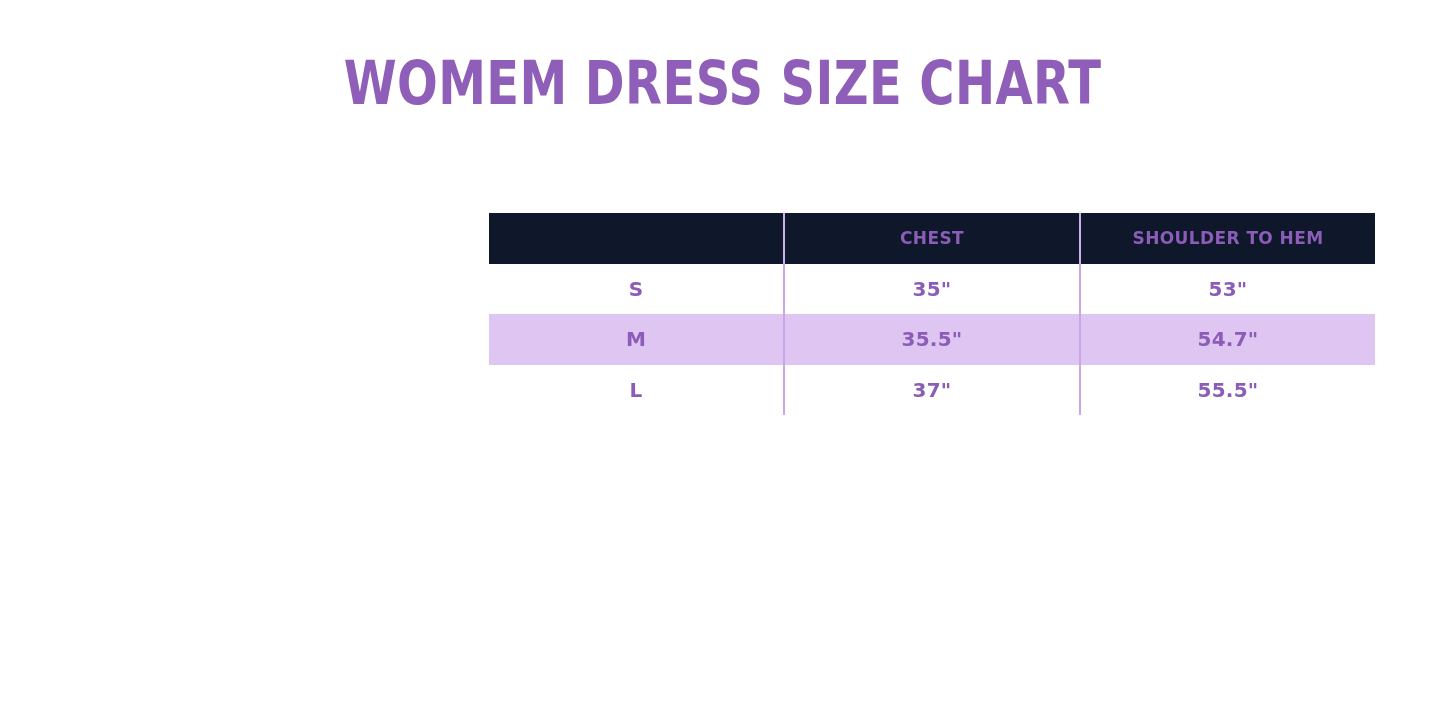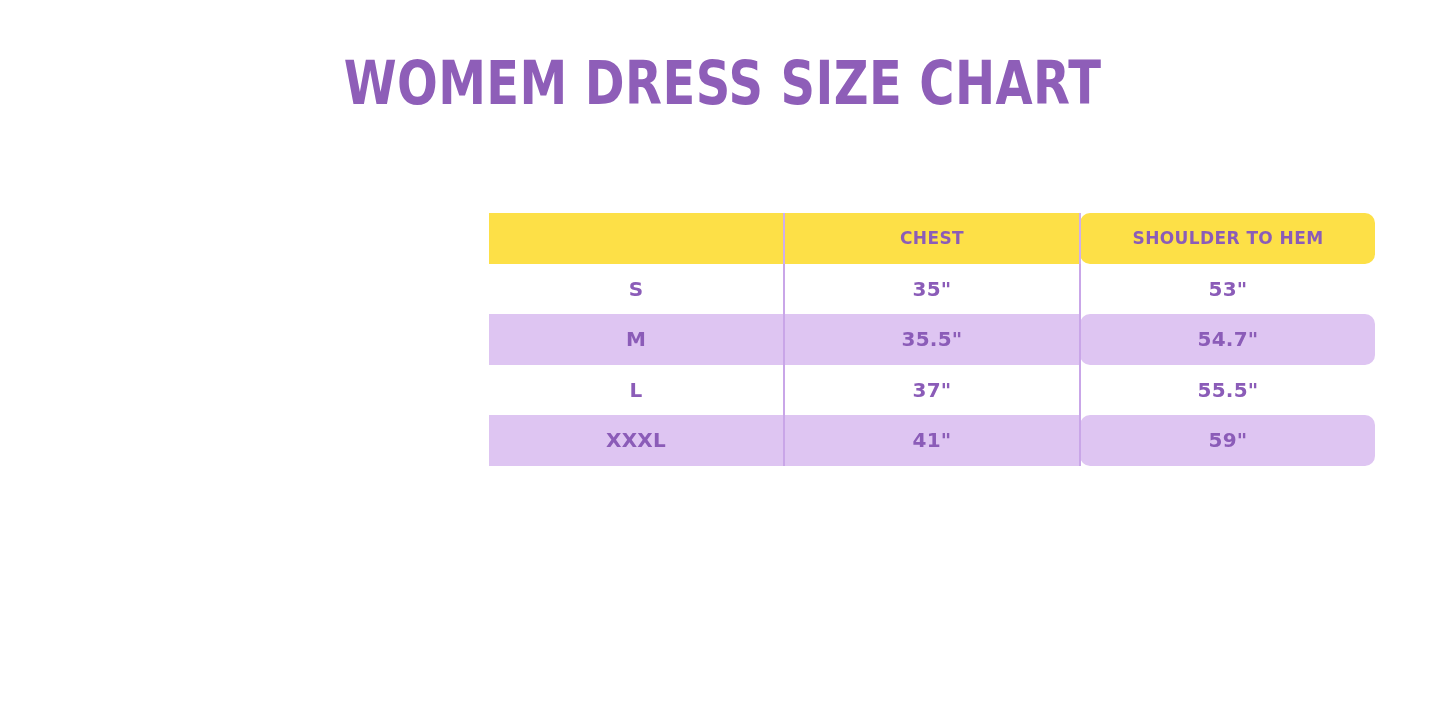--- a/index.html
+++ b/index.html
@@ -60,32 +60,32 @@
   }
 
   #size-table td {
     font-size: 20px;
     letter-spacing: 0.2px;
   }
 
   
   .col-size { width: 294px; }
   .col-chest { width: 294px; }
-  .col-hem { width: 294px; border-radius: 10px; }
+  .col-hem { width: 294px; }
 
   
   #size-table th.col-chest,
   #size-table td.col-chest,
   #size-table th.col-hem,
   #size-table td.col-hem {
     border-left: 2px solid #C9A6E8;
   }
 
   
-  #size-table thead tr { background: #fde047; }
+  #size-table thead tr { background: #0f172a; }
   #size-table thead th.col-chest,
   #size-table thead th.col-hem {
     border-left: 2px solid #CFAFEB;
   }
 
   
   #size-table tbody tr.row-light { background: #ffffff; }
   #size-table tbody tr.row-shaded { background: #DEC5F2; }
 </style>
 </head>
@@ -110,19 +110,14 @@
     <tr class="row-shaded">
       <td class="col-size">M</td>
       <td class="col-chest">35.5"</td>
       <td class="col-hem">54.7"</td>
     </tr>
     <tr class="row-light">
       <td class="col-size">L</td>
       <td class="col-chest">37"</td>
       <td class="col-hem">55.5"</td>
     </tr>
-    <tr class="row-shaded">
-      <td class="col-size">XXXL</td>
-      <td class="col-chest">41"</td>
-      <td class="col-hem">59"</td>
-    </tr>
   </tbody>
 </table>
 
 </body></html>

